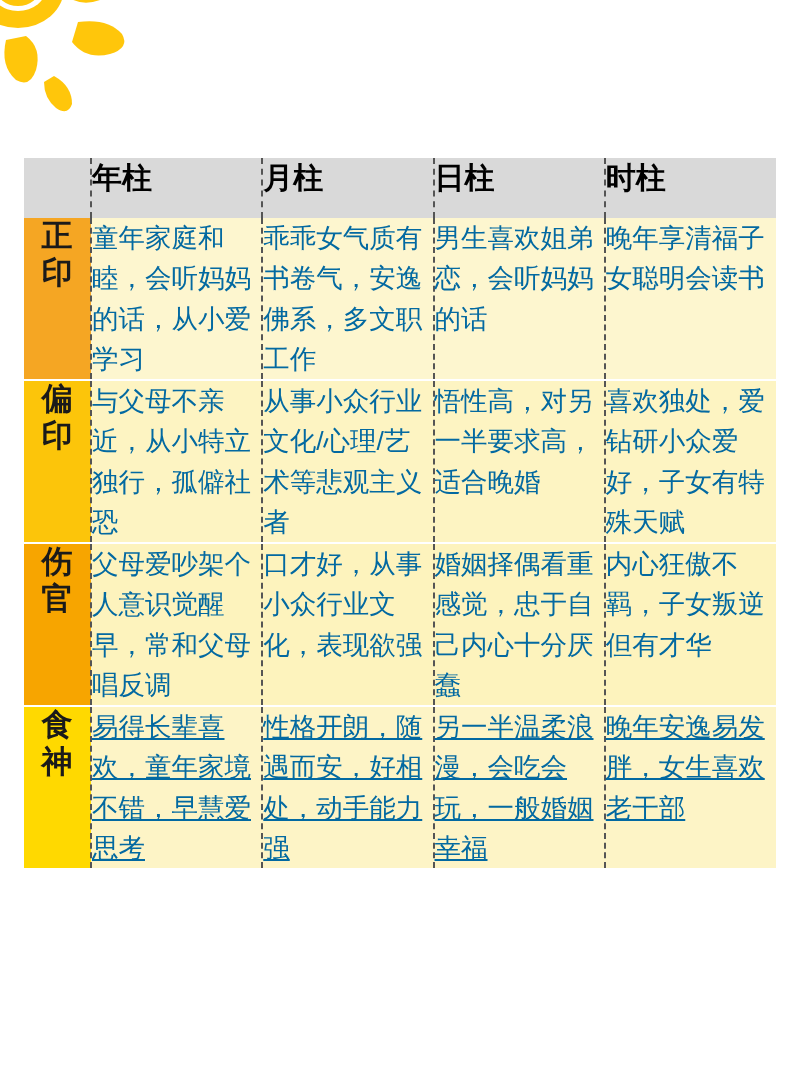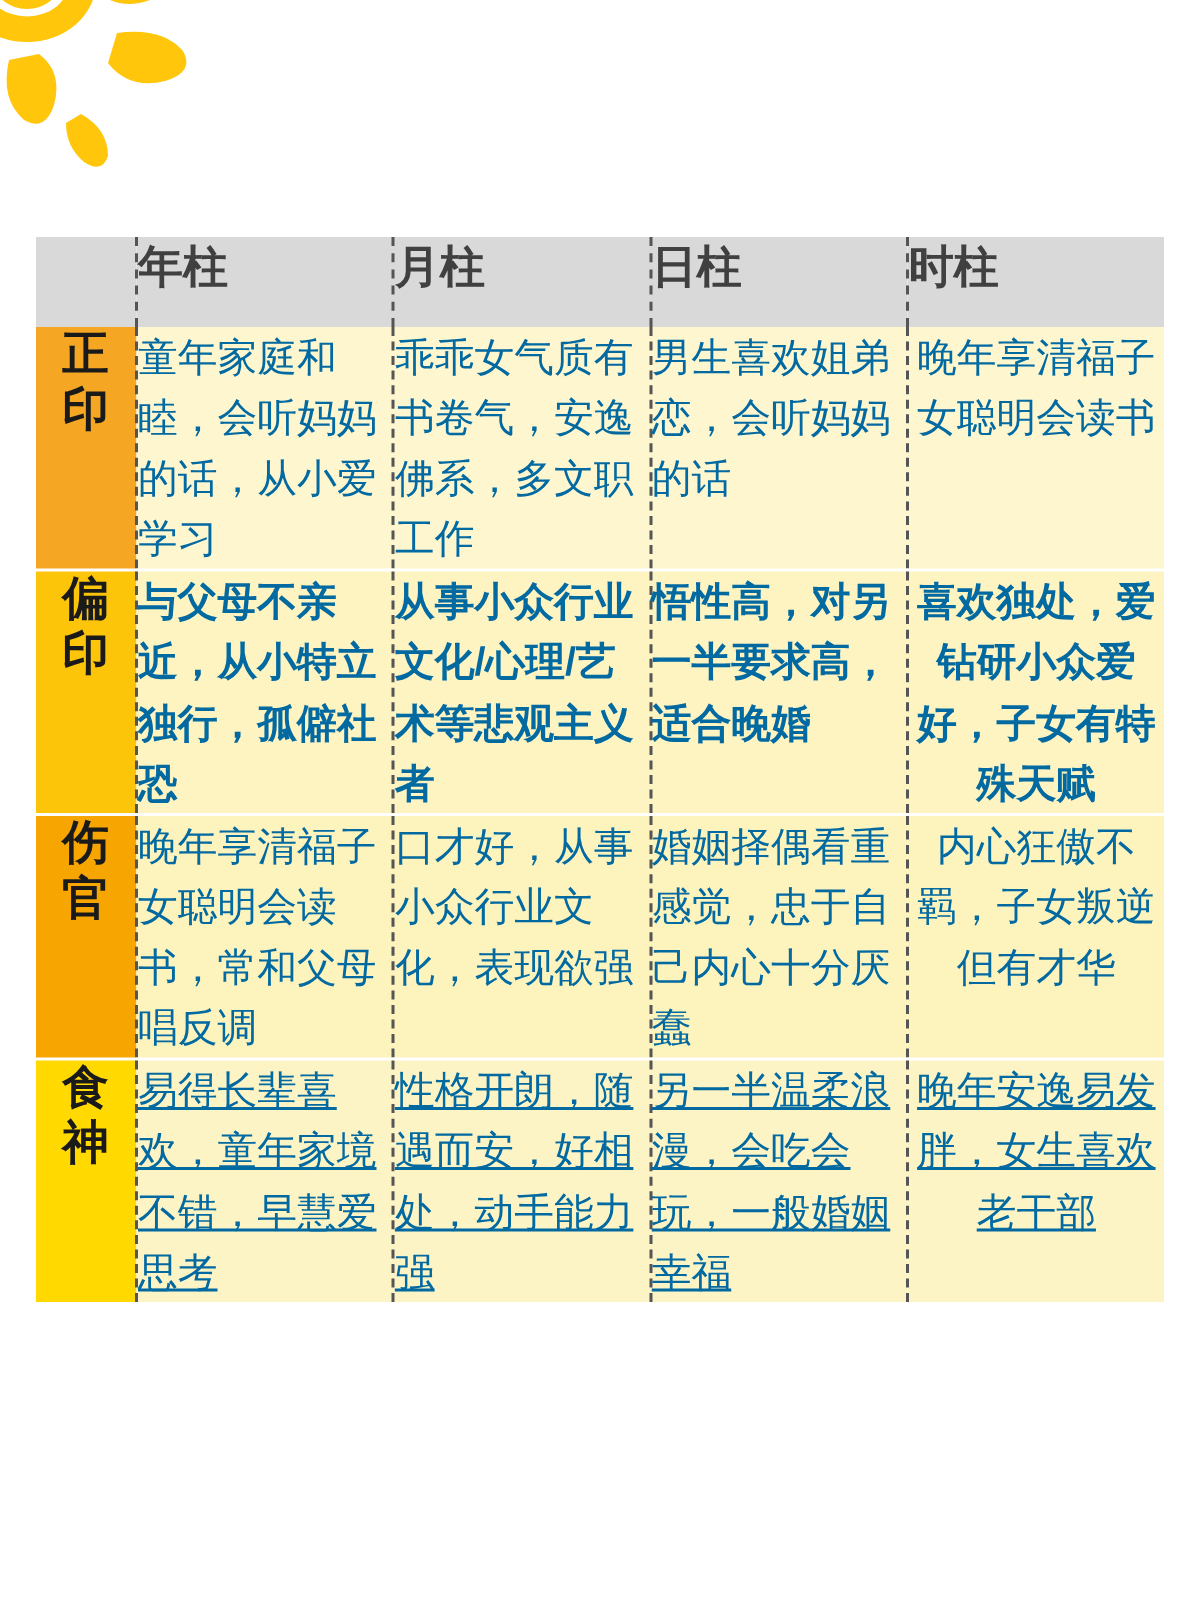--- a/index.html
+++ b/index.html
@@ -45,21 +45,21 @@
   
   .corner-cell {
     width: 66px;
     background: #d9d9d9;
     border-right: 2px dashed #555;
   }
   .head-cell {
     background: #d9d9d9;
     font-size: 30px;
     font-weight: bold;
-    color: #404040;
+    color: #000000;
     padding: 10px 0 10px 12px;
     height: 60px;
     border-right: 2px dashed #555;
   }
   .head-cell.last { border-right: none; }
 
   
   .label-cell {
     width: 66px;
     font-size: 31px;
@@ -74,25 +74,25 @@
   .label-cell span { display: block; }
 
   
   .txt-cell {
     font-size: 26.5px;
     line-height: 1.52;
     color: #0369a1;
     padding: 12px 10px 14px 12px;
     border-right: 2px dashed #555;
   }
-  .txt-cell.last { border-right: none; text-align: center; }
+  .txt-cell.last { border-right: none; }
 
   
   .row-0 .txt-cell { background: #fdf6cf; }
-  .row-1 .txt-cell { background: #fdf4c2; font-weight: bold; }
+  .row-1 .txt-cell { background: #fdf4c2; }
   .row-2 .txt-cell { background: #fdf3bd; }
   .row-3 .txt-cell { background: #fdf4c6; text-decoration: underline; }
 
   .row-0 .label-cell { background: #f5a623; }
   .row-1 .label-cell { background: #fcc50a; }
   .row-2 .label-cell { background: #f7a500; }
   .row-3 .label-cell { background: #ffd900; }
 
   
   tr.body-row + tr.body-row td { border-top: 2px solid #ffffff; }
@@ -147,21 +147,21 @@
       <td class="txt-cell">从事小众行业文化/心理/艺术等悲观主义者</td>
       <td class="txt-cell">悟性高，对另一半要求高，适合晚婚</td>
       <td class="txt-cell last">喜欢独处，爱钻研小众爱好，子女有特殊天赋</td>
     </tr>
 
     <tr class="body-row row-2">
       <td class="label-cell">
         <span>伤</span>
         <span>官</span>
       </td>
-      <td class="txt-cell">晚年享清福子女聪明会读书，常和父母唱反调</td>
+      <td class="txt-cell">父母爱吵架个人意识觉醒早，常和父母唱反调</td>
       <td class="txt-cell">口才好，从事小众行业文化，表现欲强</td>
       <td class="txt-cell">婚姻择偶看重感觉，忠于自己内心十分厌蠢</td>
       <td class="txt-cell last">内心狂傲不羁，子女叛逆但有才华</td>
     </tr>
 
     <tr class="body-row row-3">
       <td class="label-cell">
         <span>食</span>
         <span>神</span>
       </td>

